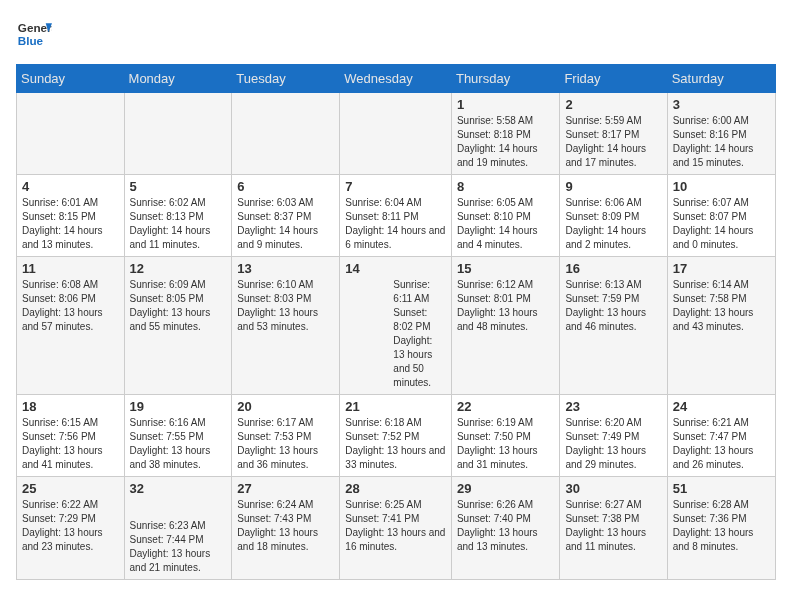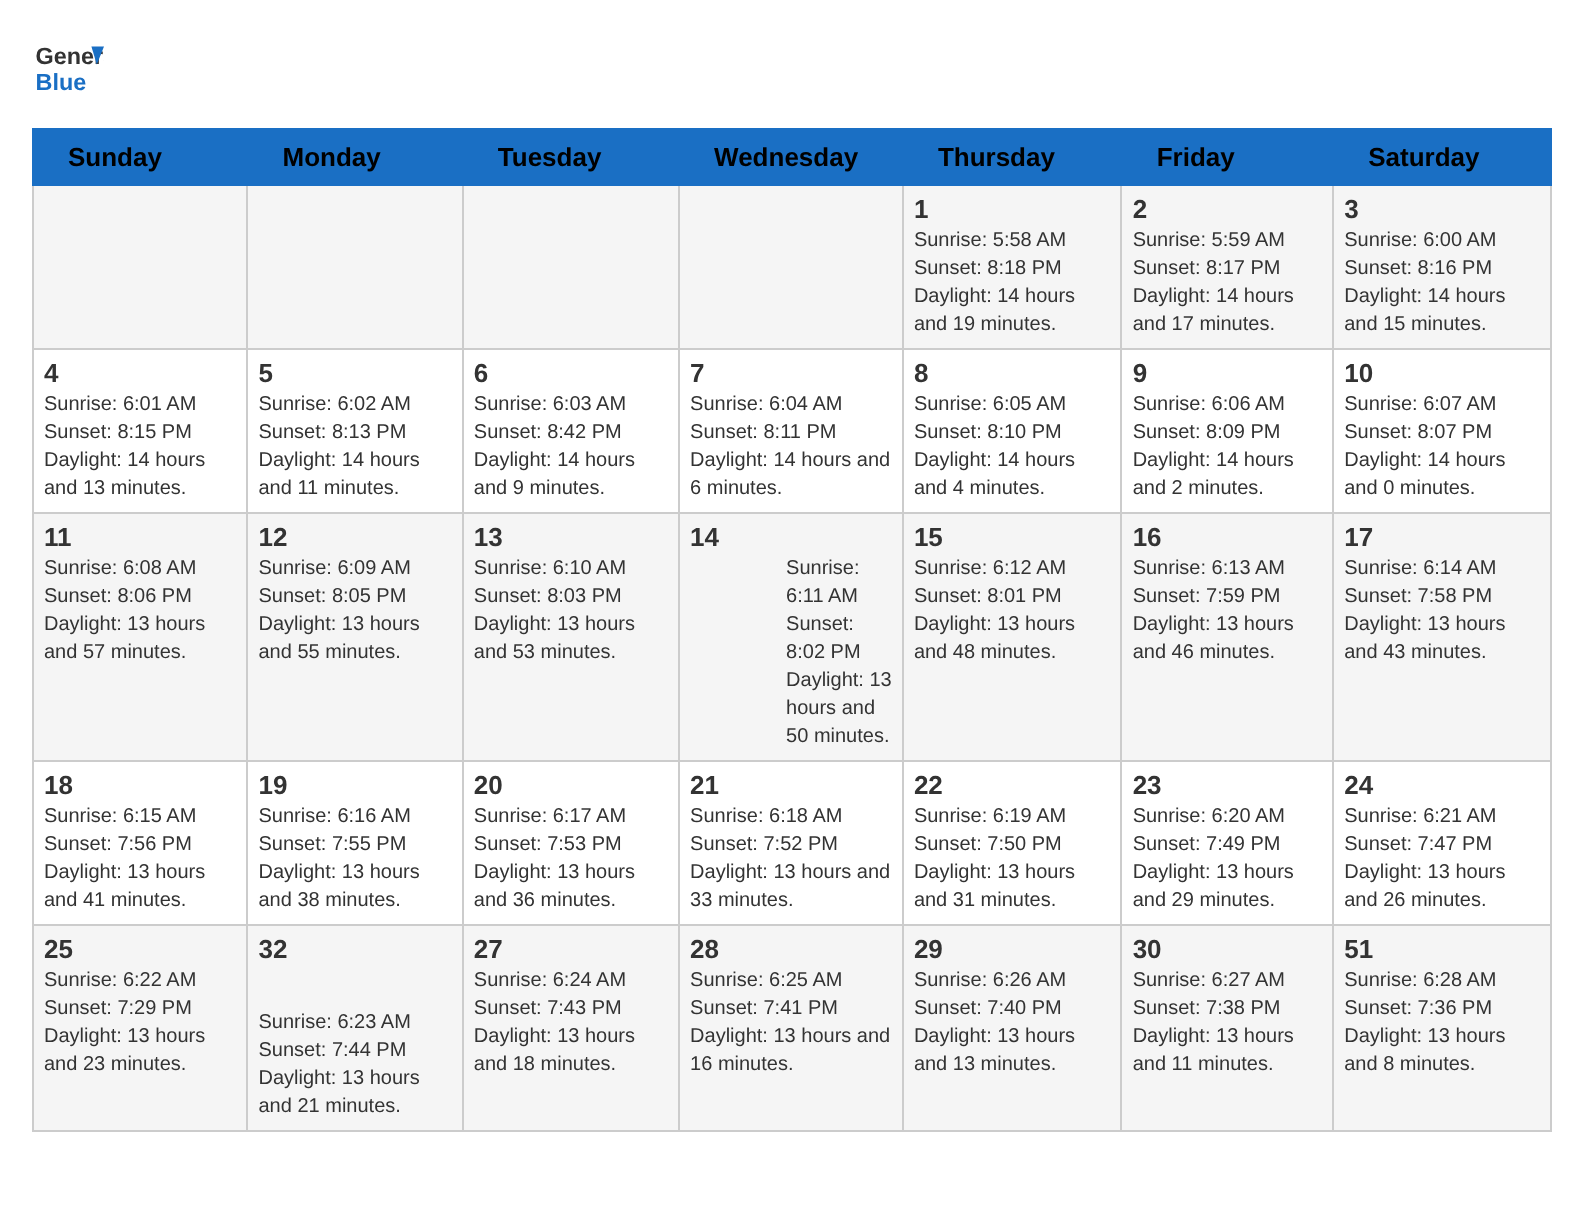--- a/index.html
+++ b/index.html
@@ -38,25 +38,25 @@
       font-size: 15px;
       color: #555;
     }
     table {
       width: 100%;
       border-collapse: collapse;
       font-size: 11px;
     }
     thead th {
       background: #1a6fc4;
-      color: #000000;
-      padding: 6px 17px;
+      color: #e5e5e5;
+      padding: 6px 4px;
       text-align: left;
       font-size: 13px;
-      font-weight: 700;
+      font-weight: 400;
       border: 1px solid #1a6fc4;
     }
     tbody td {
       border: 1px solid #ccc;
       vertical-align: top;
       padding: 4px 5px;
       width: 113px;
       height: 80px;
       background: #fff;
     }
@@ -141,21 +141,21 @@
         </td>
         <td>
           <span class="day-num">5</span>
           <div class="day-detail" style="white-space: pre-line;">Sunrise: 6:02 AM
 Sunset: 8:13 PM
 Daylight: 14 hours and 11 minutes.</div>
         </td>
         <td>
           <span class="day-num">6</span>
           <div class="day-detail" style="white-space: pre-line;">Sunrise: 6:03 AM
-Sunset: 8:42 PM
+Sunset: 8:37 PM
 Daylight: 14 hours and 9 minutes.</div>
         </td>
         <td>
           <span class="day-num">7</span>
           <div class="day-detail" style="white-space: pre-line;">Sunrise: 6:04 AM
 Sunset: 8:11 PM
 Daylight: 14 hours and 6 minutes.</div>
         </td>
         <td>
           <span class="day-num">8</span>

